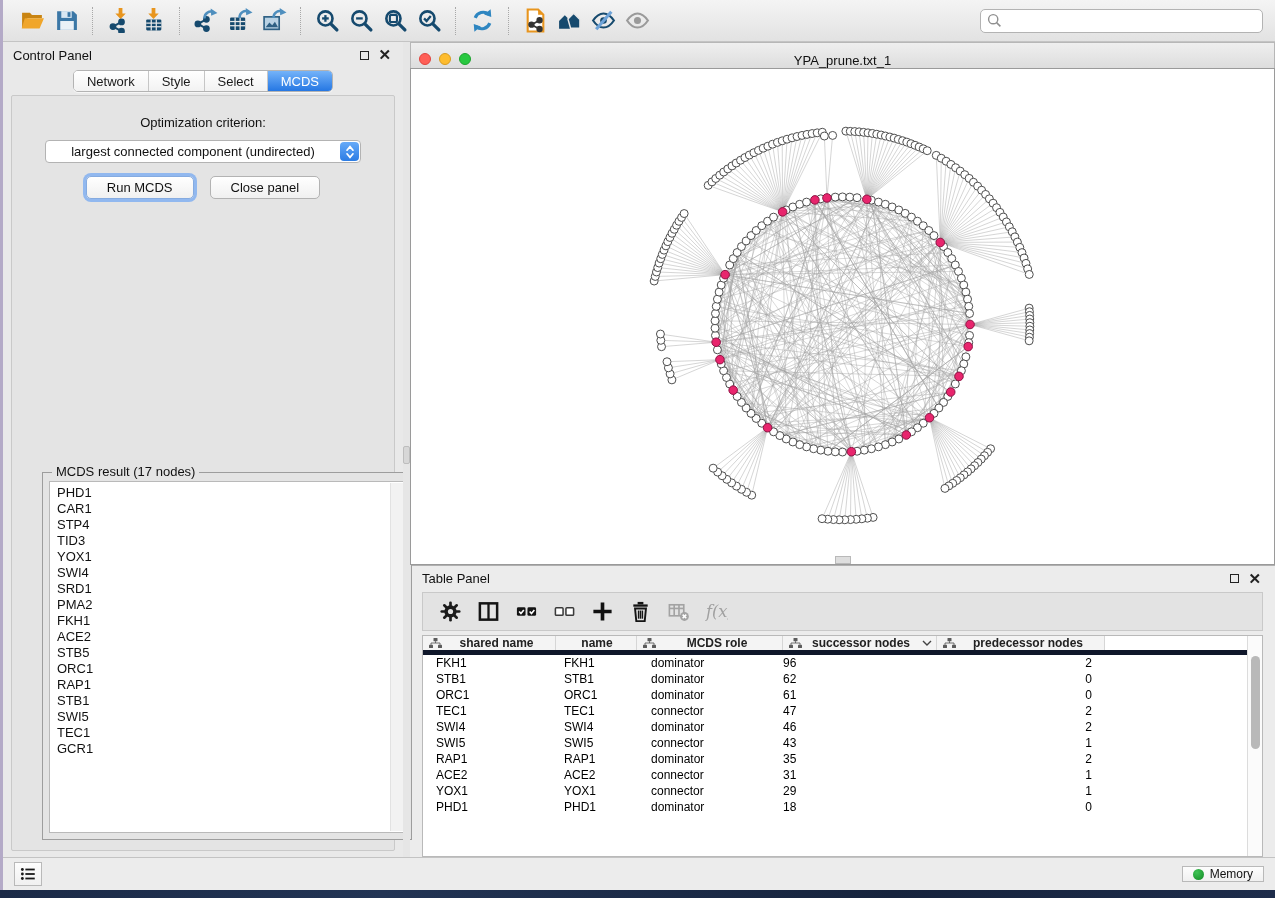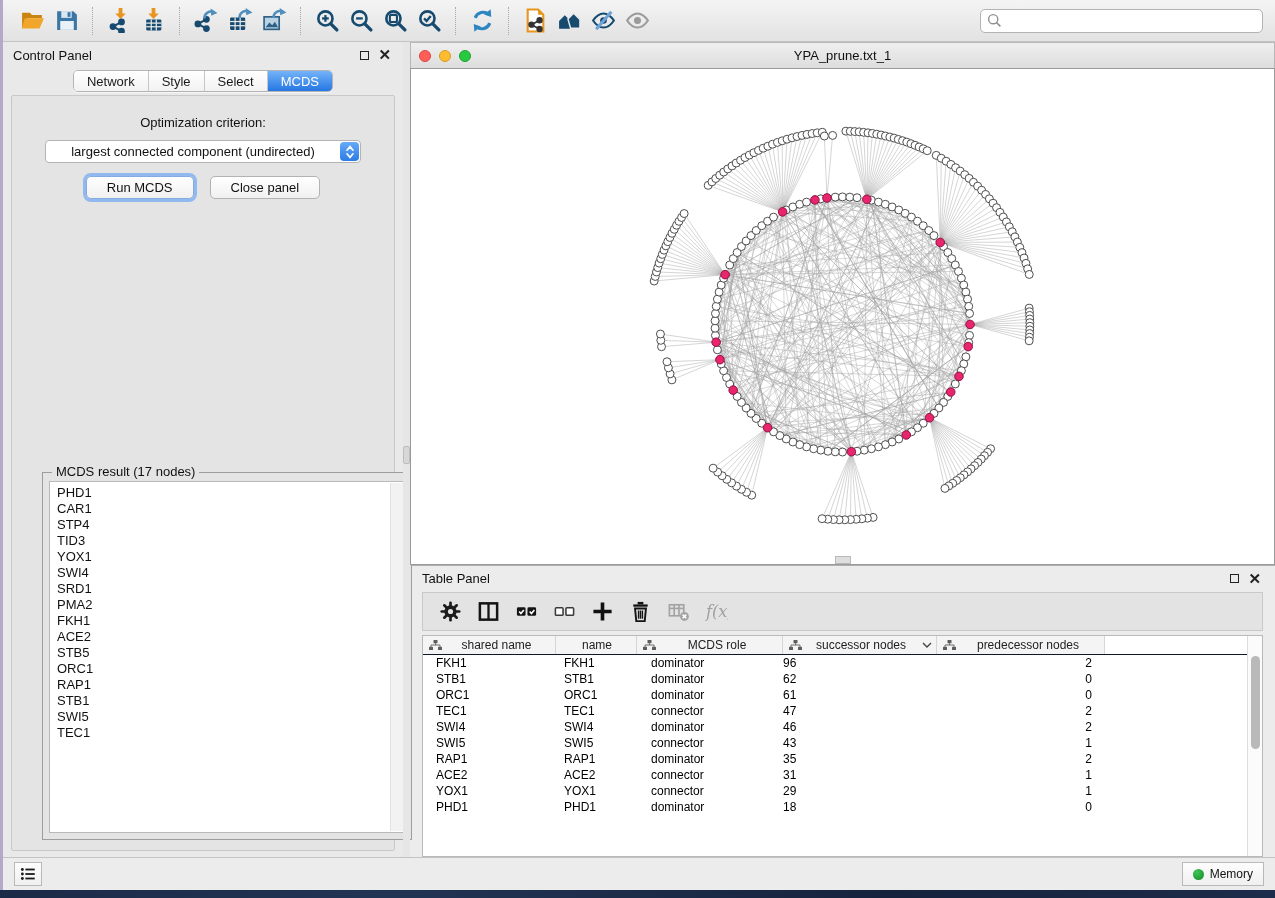--- a/index.html
+++ b/index.html
@@ -61,21 +61,21 @@
     background:#f2f2f2; border-left:1px solid #e2e2e2; }
 
   
   .v-split { width:7px; flex:0 0 7px; background:#e6e6e6; position:relative; }
   .v-split .handle { position:absolute; top:404px; left:0; width:100%; height:18px;
     background:#d7d7d7; border:1px solid #bdbdbd; border-radius:2px; }
 
   
   .right-col { flex:1; display:flex; flex-direction:column; min-width:0; }
   .net-titlebar { height:26px; flex:0 0 26px; background:linear-gradient(#efefef,#dddddd);
-    border:1px solid #b7b7b7; border-bottom:none; position:relative; display:flex; align-items:center; padding:0 8px; }
+    border:1px solid #b7b7b7; border-bottom:none; position:relative; display:flex; padding:10px 8px; }
   .lights { display:flex; gap:8px; }
   .light { width:12px; height:12px; border-radius:50%; }
   .light.red { background:#ff5f57; border:1px solid #e0443e; }
   .light.yellow { background:#febc2e; border:1px solid #d89c20; }
   .light.green { background:#28c840; border:1px solid #1ea32f; }
   .net-title { position:absolute; left:0; right:0; text-align:center; font-size:13px; color:#111; }
   .net-canvas { flex:1; background:#fff; border:1px solid #9a9a9a; position:relative; min-height:0; }
   .net-canvas svg { width:100%; height:100%; display:block; }
   .h-split-handle { position:absolute; bottom:0; left:calc(50% - 8px); width:16px; height:8px;
     background:#dedede; border:1px solid #b9b9b9; }
@@ -84,21 +84,21 @@
   .table-panel { height:292px; flex:0 0 292px; background:#ececec; border-top:1px solid #b0b0b0;
     display:flex; flex-direction:column; }
   .tp-header { height:25px; display:flex; align-items:center; padding:0 14px 0 12px; font-size:13px; color:#111; }
   .tp-toolbar { margin:1px 12px 0; height:39px; flex:0 0 39px; background:#e3e3e3;
     border:1px solid #c9c9c9; display:flex; align-items:center; padding:0 8px; }
   .tp-btn { width:38px; height:30px; display:flex; align-items:center; justify-content:center; }
   .tp-btn svg { width:23px; height:23px; }
   .tbl-wrap { margin:4px 12px 0; flex:1; background:#fff; border:1px solid #b9b9b9; position:relative; overflow:hidden; }
   .tbl { position:absolute; left:0; top:0; right:15px; bottom:0; font-size:12px; }
   .tbl-head { display:grid; grid-template-columns:133px 81px 146px 154px 168px 1fr; height:19px;
-    border-bottom:1px solid #0f172a; }
+    border-bottom:6px solid #0f172a;font-weight:bold; }
   .th { background:#f4f4f4; border-right:1px solid #d6d6d6; display:flex; align-items:center;
     padding:0 4px 0 6px; color:#222; }
   .th:last-child { border-right:none; background:#fff; }
   .th .lbl { flex:1; text-align:center; }
   .th svg.tree { width:13px; height:11px; flex:0 0 13px; }
   .th svg.chev { width:10px; height:6px; flex:0 0 10px; margin-left:2px; }
   .tbl-row { display:grid; grid-template-columns:133px 81px 146px 154px 168px 1fr; height:16px;
     align-items:center; color:#000; }
   .tbl-row .c0 { padding-left:13px; }
   .tbl-row .c1 { padding-left:8px; }
@@ -109,21 +109,21 @@
     border-left:1px solid #dcdcdc; }
   .tbl-thumb { position:absolute; top:20px; left:2.5px; width:9px; height:93px; background:#b9b9b9; border-radius:5px; }
   .tp-tabs { height:30px; flex:0 0 30px; display:flex; align-items:center; justify-content:center; }
 
   
   .statusbar { height:33px; flex:0 0 33px; background:#ececec; border-top:1px solid #c3c3c3;
     display:flex; align-items:center; padding:0 11px; }
   .sb-btn { width:28px; height:24px; background:linear-gradient(#fdfdfd,#f0f0f0); border:1px solid #b9b9b9;
     display:flex; align-items:center; justify-content:center; }
   .sb-btn svg { width:18px; height:18px; }
-  .memory-btn { margin-left:auto; height:24px; padding:0 10px; display:flex; align-items:center; gap:6px;
+  .memory-btn { margin-left:auto; height:16px; padding:0 10px; display:flex; align-items:center; gap:6px;
     background:linear-gradient(#fdfdfd,#f0f0f0); border:1px solid #b9b9b9; font-size:12px; color:#111; }
   .mem-dot { width:11px; height:11px; border-radius:50%; background:radial-gradient(circle at 35% 30%,#3fc455,#138a25); }
   .bottom-strip { position:absolute; left:0; bottom:0; width:100%; height:8px;
     background:linear-gradient(90deg,#1b2a47,#223454 30%,#16233d 70%,#1d2c4a); }
 </style>
 </head>
 <body>
 
 <div class="desktop">
   <div class="left-strip"></div>
@@ -351,20 +351,21 @@
                   <li>SRD1</li>
                   <li>PMA2</li>
                   <li>FKH1</li>
                   <li>ACE2</li>
                   <li>STB5</li>
                   <li>ORC1</li>
                   <li>RAP1</li>
                   <li>STB1</li>
                   <li>SWI5</li>
                   <li>TEC1</li>
+                  <li>GCR1</li>
                 </ul>
               <div class="list-scroll"></div>
             </div>
           </div>
         </div>
       </div>
 
       <div class="v-split">
         <div class="handle"></div>
       </div>

